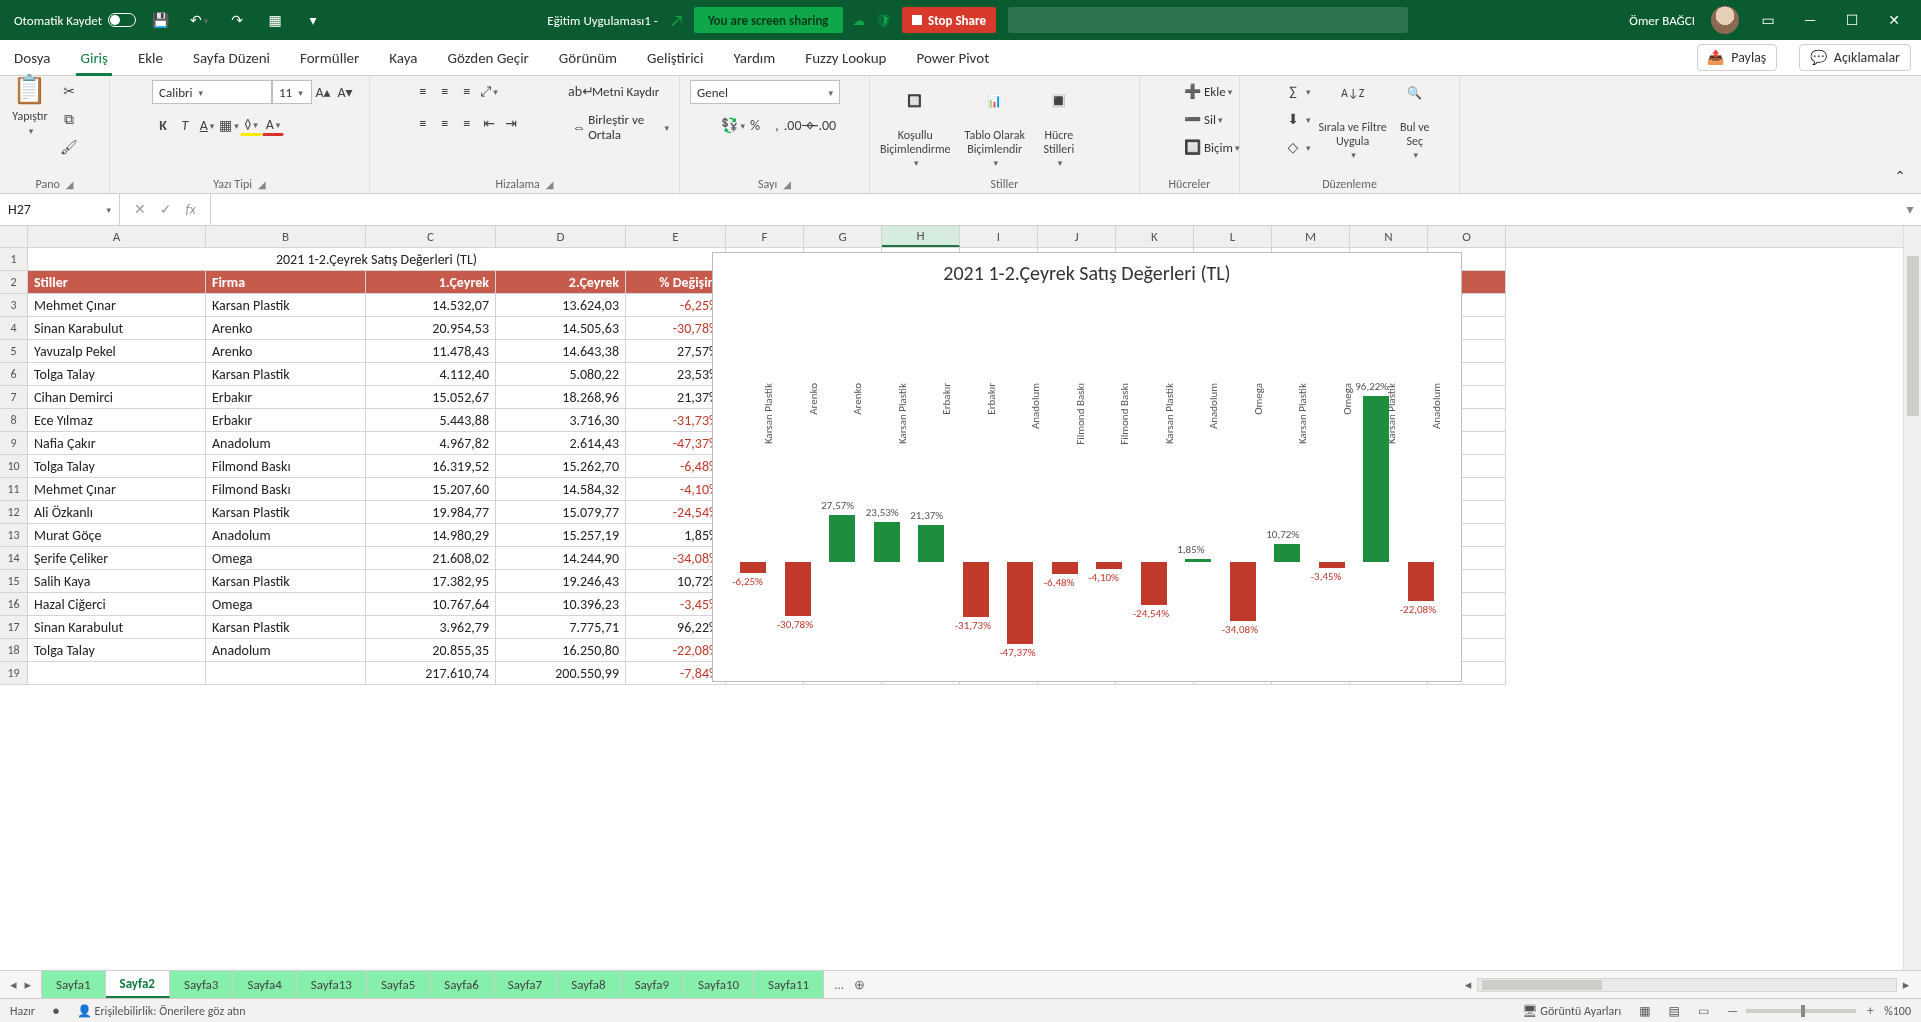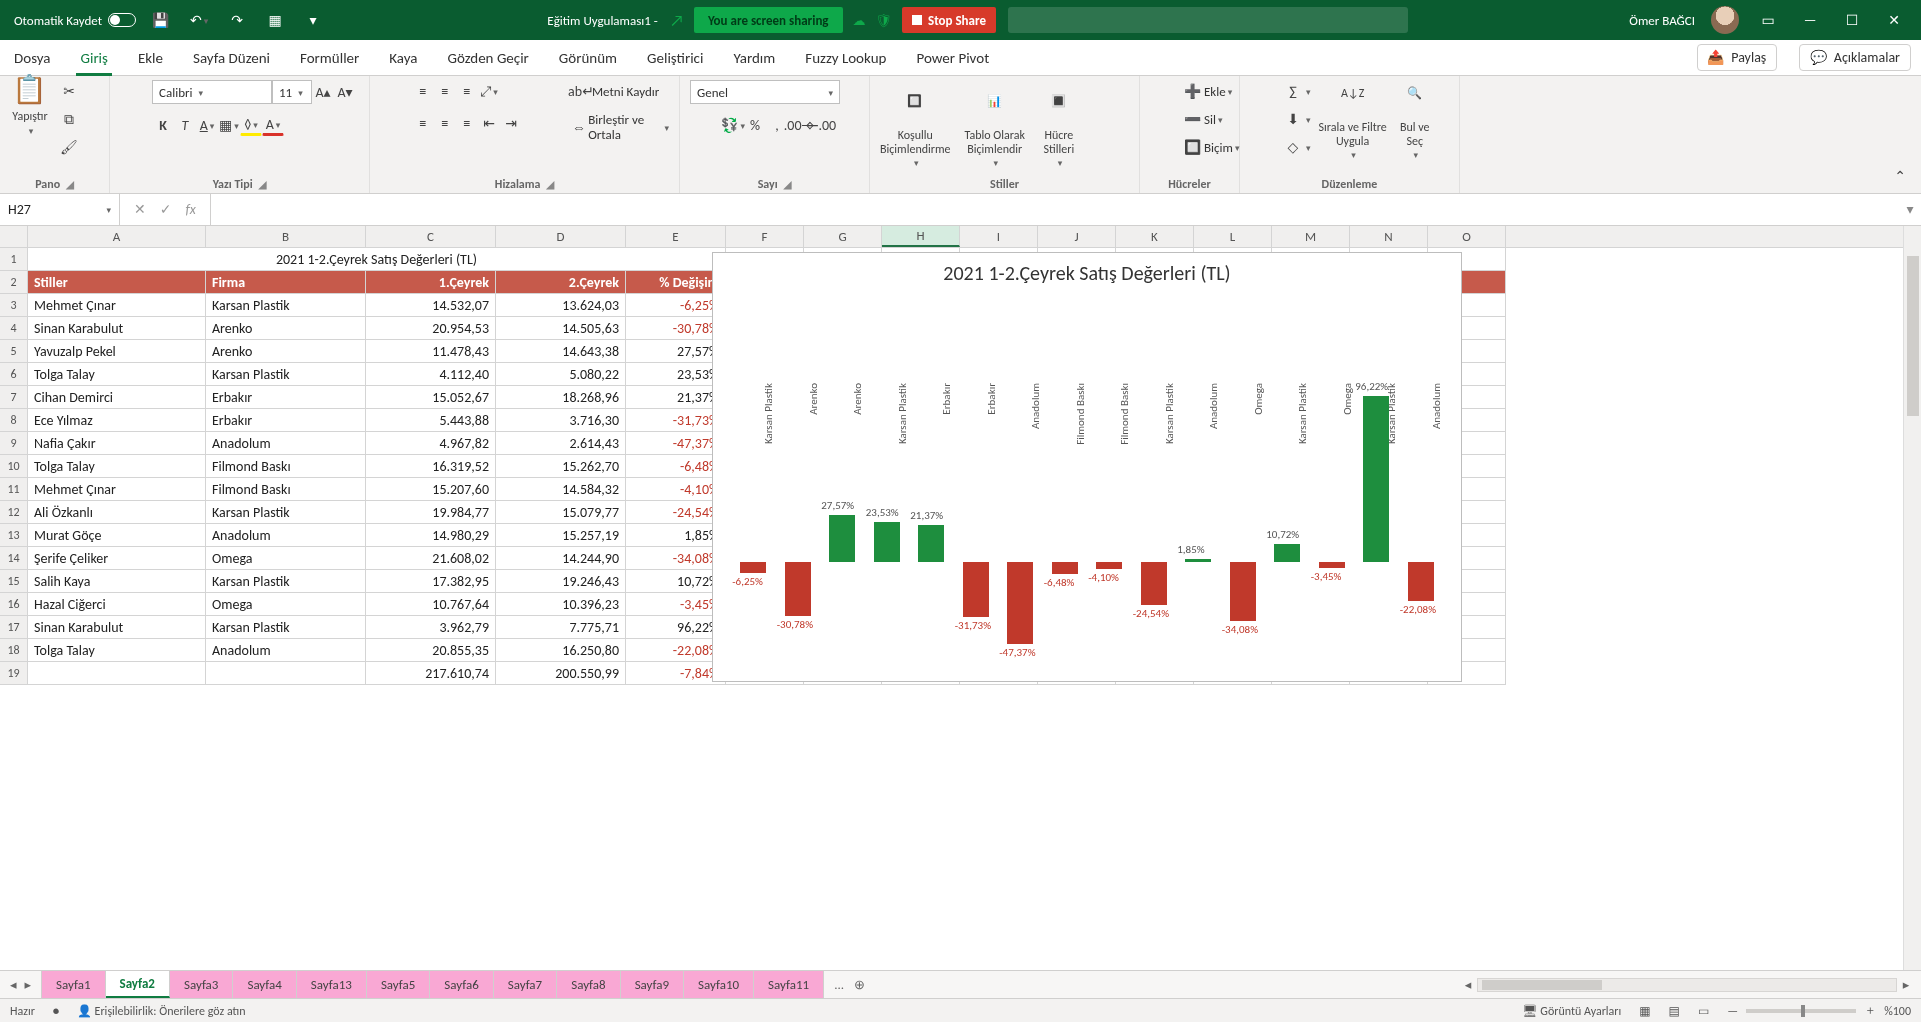--- a/index.html
+++ b/index.html
@@ -35,21 +35,21 @@
   .tabs{height:36px;background:#fff;border-bottom:1px solid var(--ribbon-border);display:flex;align-items:flex-end;padding:0 10px;gap:22px;font-size:15px;}
   .tabs .tab{padding:6px 4px 8px;color:#333;position:relative;}
   .tabs .tab.active{color:var(--excel-green);}
   .tabs .tab.active::after{content:"";position:absolute;left:0;right:0;bottom:-1px;height:3px;background:var(--excel-green);}
   .tabs .spacer{flex:1;}
   .tabs .sharebtn,.tabs .commentbtn{border:1px solid var(--ribbon-border);border-radius:4px;padding:4px 10px;margin-bottom:4px;display:flex;align-items:center;gap:6px;color:#333;font-size:14px;}
   
   .ribbon{height:118px;background:var(--ribbon-bg);border-bottom:1px solid var(--ribbon-border);display:flex;font-size:13px;color:#333;}
   .rgroup{border-right:1px solid #e1e0df;padding:4px 10px 2px;display:flex;flex-direction:column;justify-content:space-between;}
   .rgroup .body{flex:1;display:flex;gap:8px;align-items:flex-start;}
-  .rgroup .lbl{text-align:center;font-size:12px;color:#666;display:flex;justify-content:center;align-items:center;gap:6px;font-weight:bold;}
+  .rgroup .lbl{text-align:center;font-size:12px;color:#666;display:flex;justify-content:center;align-items:center;gap:6px;}
   .rgroup .lbl .dl{font-size:10px;color:#888;}
   .col{display:flex;flex-direction:column;gap:6px;}
   .row{display:flex;align-items:center;padding-left:32px;}
   .ic{width:22px;height:22px;display:inline-flex;align-items:center;justify-content:center;border:1px solid transparent;border-radius:2px;font-size:14px;color:#444;}
   .bigic{width:40px;height:48px;display:flex;flex-direction:column;align-items:center;justify-content:center;gap:2px;color:#444;font-size:12px;}
   .dd{border:1px solid #bfbfbf;background:#fff;height:24px;display:flex;align-items:center;padding:0 6px;gap:6px;}
   .dd .car{font-size:9px;color:#666;}
   .fontname{width:120px;}
   .fontsize{width:40px;}
   .numfmt{width:150px;}
@@ -83,21 +83,21 @@
   .chart .title{text-align:center;font-size:20px;padding:8px 0 4px;color:#333;}
   .chart .plot{position:relative;height:360px;margin:0 18px;}
   .chart .xcat{position:absolute;top:0;font-size:11px;color:#555;transform-origin:left top;transform:rotate(-90deg) translate(-100%,0);white-space:nowrap;}
   .chart .bar{position:absolute;width:26px;}
   .chart .bar.pos{background:var(--pos);} .chart .bar.neg{background:var(--neg);}
   .chart .barlbl{position:absolute;font-size:11px;color:#555;white-space:nowrap;}
   .chart .barlbl.neg{color:var(--neg);}
   
   .sheetbar{height:28px;border-top:1px solid var(--ribbon-border);display:flex;align-items:stretch;font-size:13px;background:#f7f6f5;}
   .sheetnav{display:flex;align-items:center;gap:8px;padding:0 10px;color:#666;border-right:1px solid var(--ribbon-border);}
-  .sheettab{padding:0 14px;display:flex;align-items:center;border-right:1px solid var(--ribbon-border);background:#f9a8d4;color:#444;}
+  .sheettab{padding:0 14px;display:flex;align-items:center;border-right:1px solid var(--ribbon-border);background:#86efac;color:#444;}
   .sheettab.active{background:#fff;border-bottom:2px solid var(--excel-green);color:var(--excel-green);font-weight:600;}
   .sheetmore{display:flex;align-items:center;gap:10px;padding:0 10px;color:#666;}
   .sheetbar .hscroll{flex:1;display:flex;align-items:center;justify-content:flex-end;padding:0 6px;}
   .hscroll .track{flex:0 0 420px;height:14px;background:#eceae8;border:1px solid #d7d5d3;display:flex;align-items:center;}
   .hscroll .thumb{width:120px;height:10px;background:#cfcdca;margin-left:4px;}
   .hscroll .arr{width:18px;text-align:center;color:#666;}
   
   .status{height:24px;background:#f3f2f1;border-top:1px solid var(--ribbon-border);display:flex;align-items:center;font-size:12px;color:#555;padding:0 10px;gap:18px;}
   .status .spacer{flex:1;}
   .status .zoom{display:flex;align-items:center;gap:8px;}

